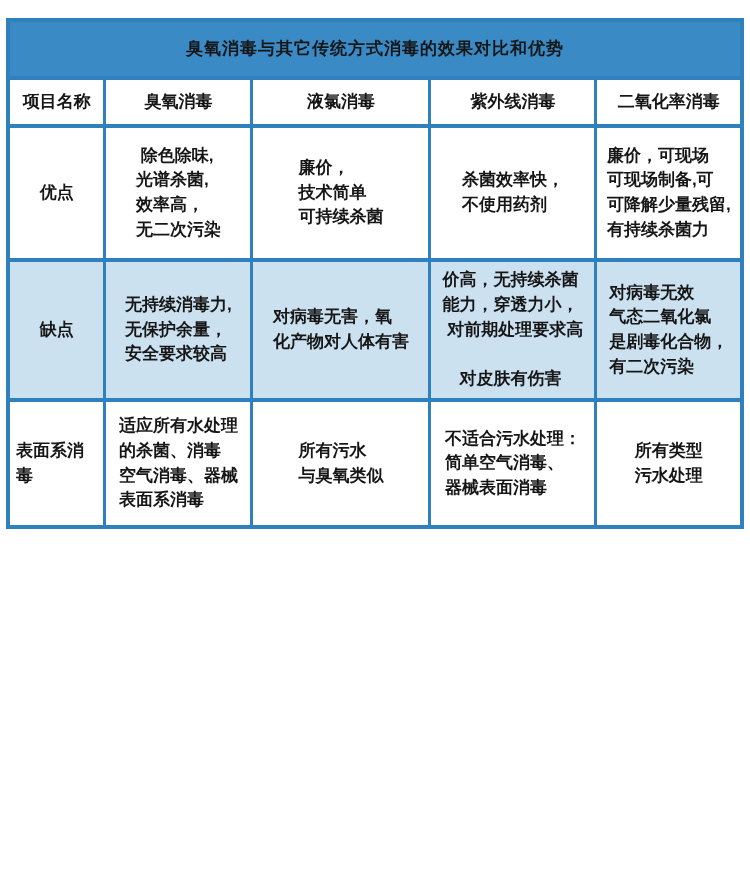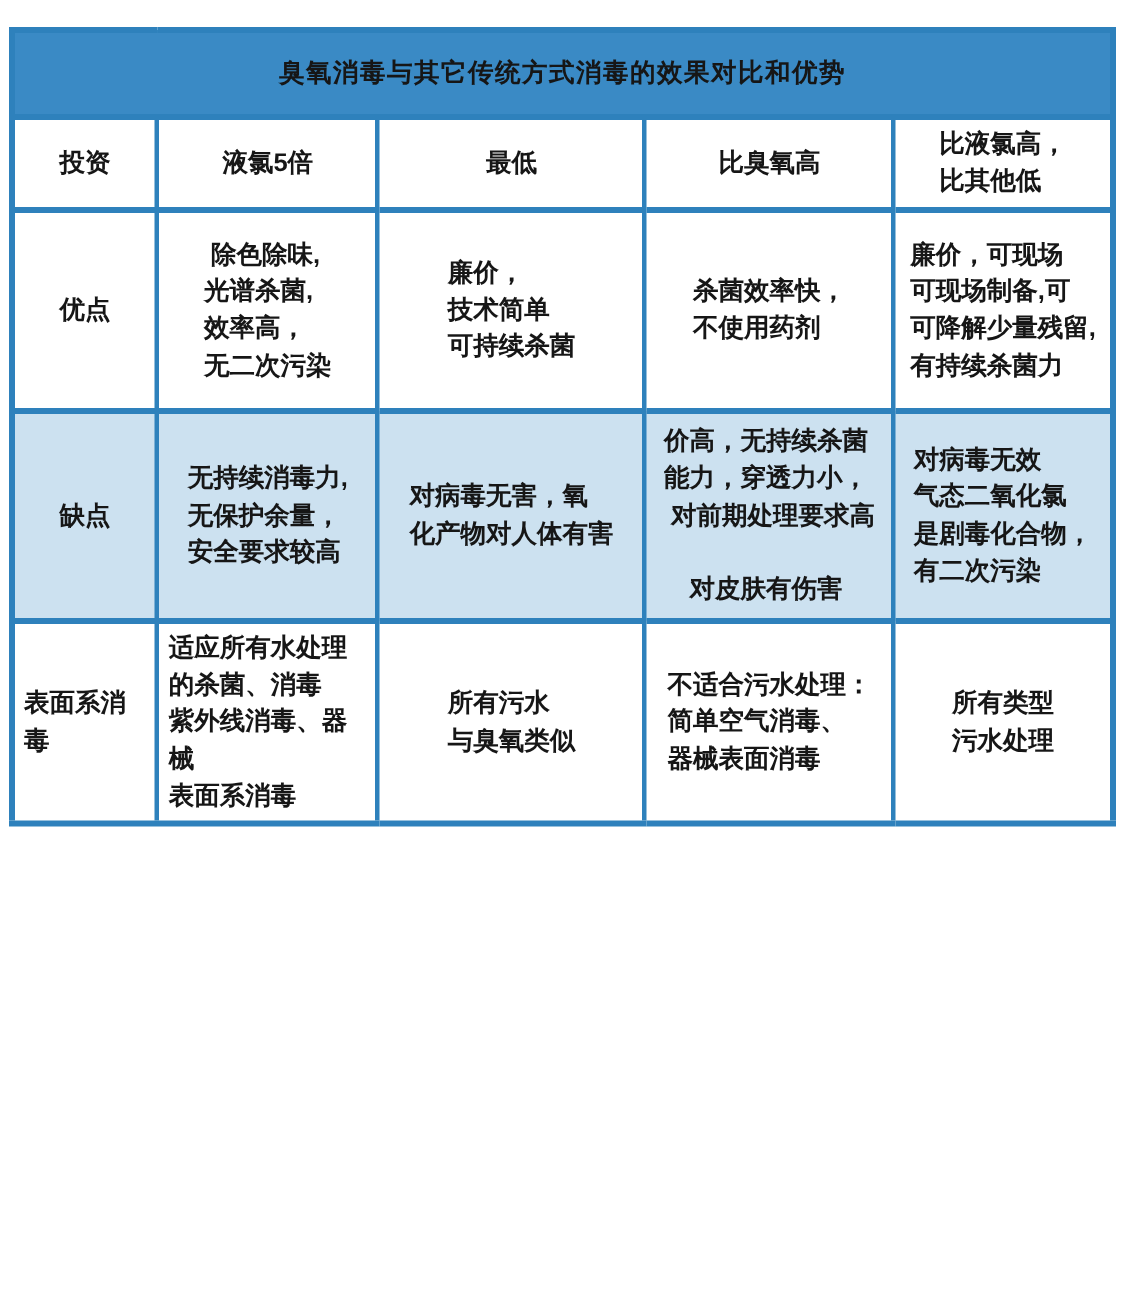--- a/index.html
+++ b/index.html
@@ -84,30 +84,29 @@
       <col style="width:146px">
     </colgroup>
 
     <tbody>
         <tr class="r-title">
       <td colspan="5" class="title-cell">
         <span class="txt">臭氧消毒与其它传统方式消毒的效果对比和优势</span>
       </td>
     </tr>
 
+    <tr class="r-head plain">
+      <td class="head"><span class="txt">项目名称</span></td>
+      <td class="head"><span class="txt">臭氧消毒</span></td>
+      <td class="head"><span class="txt">液氯消毒</span></td>
+      <td class="head"><span class="txt">紫外线消毒</span></td>
+      <td class="head"><span class="txt">二氧化率消毒</span></td>
+    </tr>
 
 
-    <tr class="r-invest plain">
-      <td><span class="txt">投资</span></td>
-      <td><span class="txt">液氯5倍</span></td>
-      <td><span class="txt">最低</span></td>
-      <td><span class="txt">比臭氧高</span></td>
-      <td><span class="txt">比液氯高，
-比其他低</span></td>
-    </tr>
 
 
 
 
     <tr class="r-pros plain">
       <td><span class="txt">优点</span></td>
       <td><span class="txt"> 除色除味,
 光谱杀菌,
 效率高，
 无二次污染</span></td>
@@ -137,21 +136,21 @@
       <td><span class="txt">对病毒无效
 气态二氧化氯
 是剧毒化合物，
 有二次污染</span></td>
     </tr>
 
     <tr class="r-types plain">
       <td><span class="txt">表面系消毒</span></td>
       <td><span class="txt">适应所有水处理
 的杀菌、消毒
-紫外线消毒、器械
+空气消毒、器械
 表面系消毒</span></td>
       <td><span class="txt">所有污水
 与臭氧类似</span></td>
       <td><span class="txt">不适合污水处理：
 简单空气消毒、
 器械表面消毒</span></td>
       <td><span class="txt">所有类型
 污水处理</span></td>
     </tr>
   </tbody>

